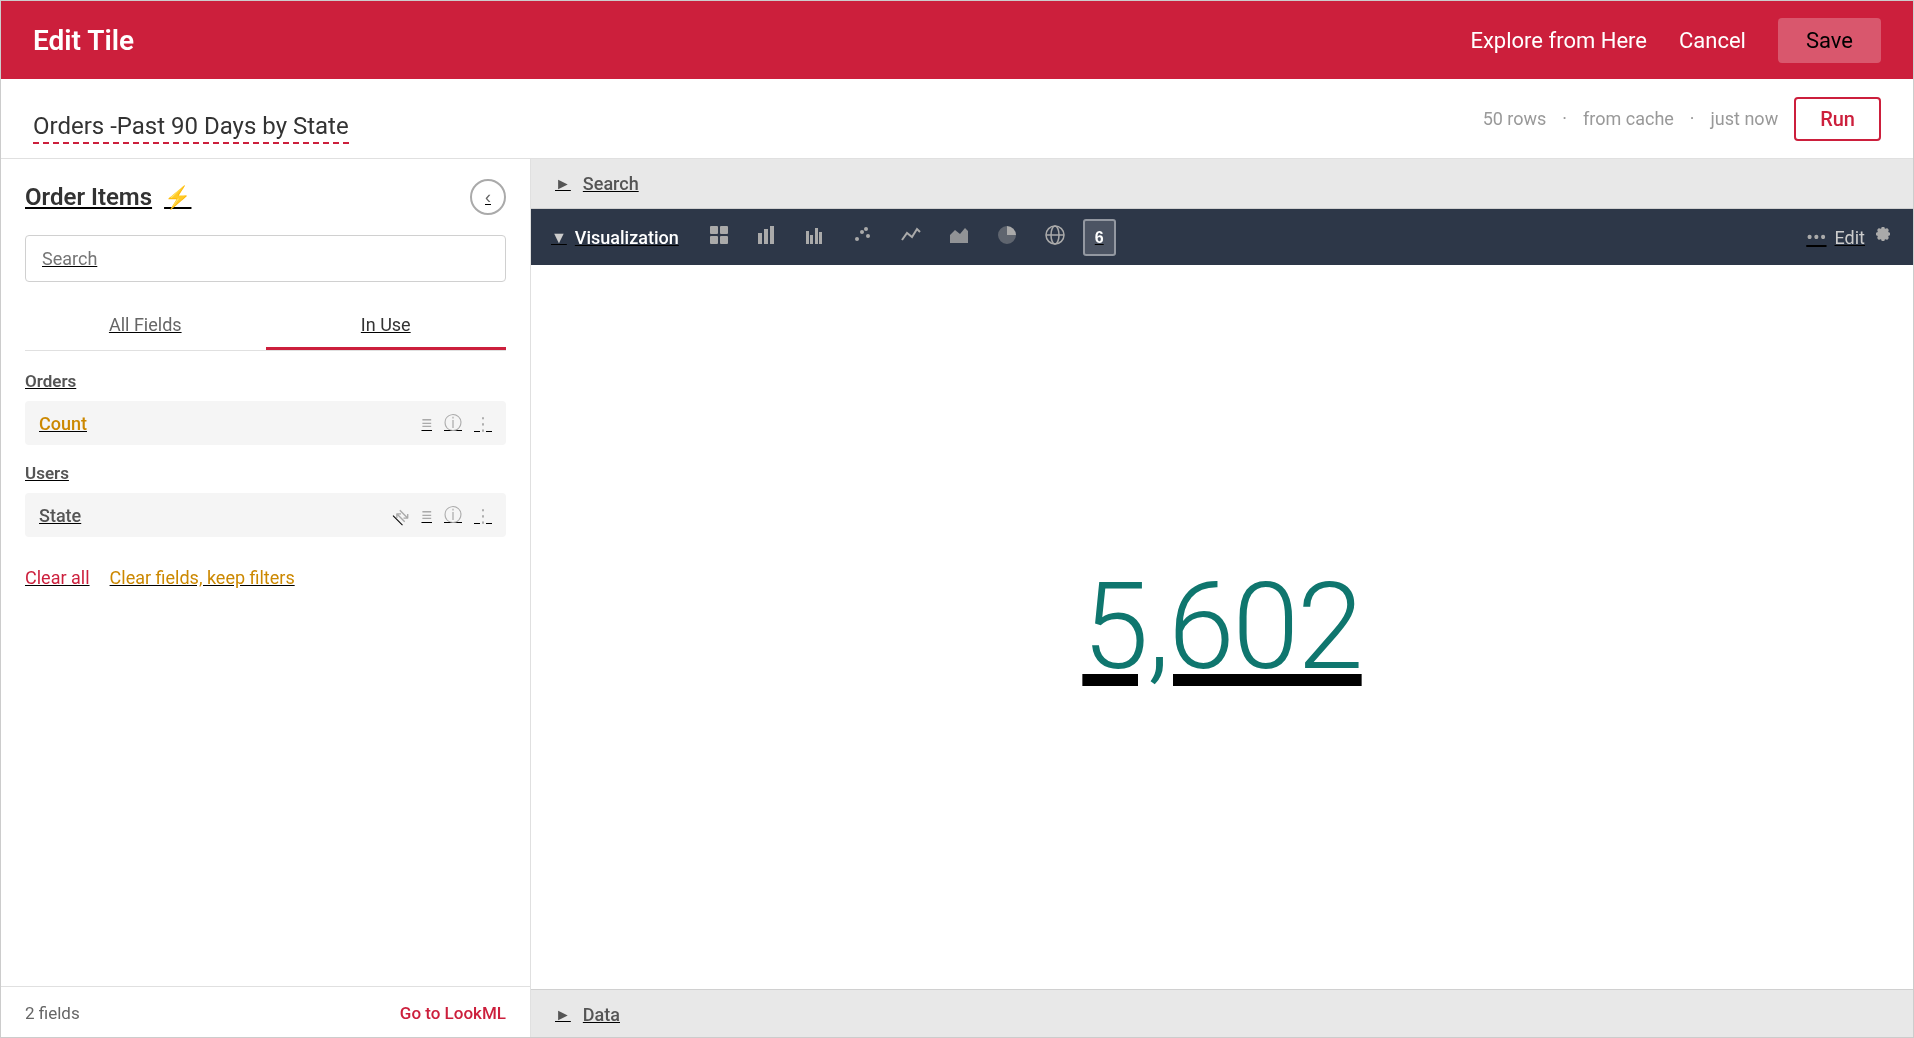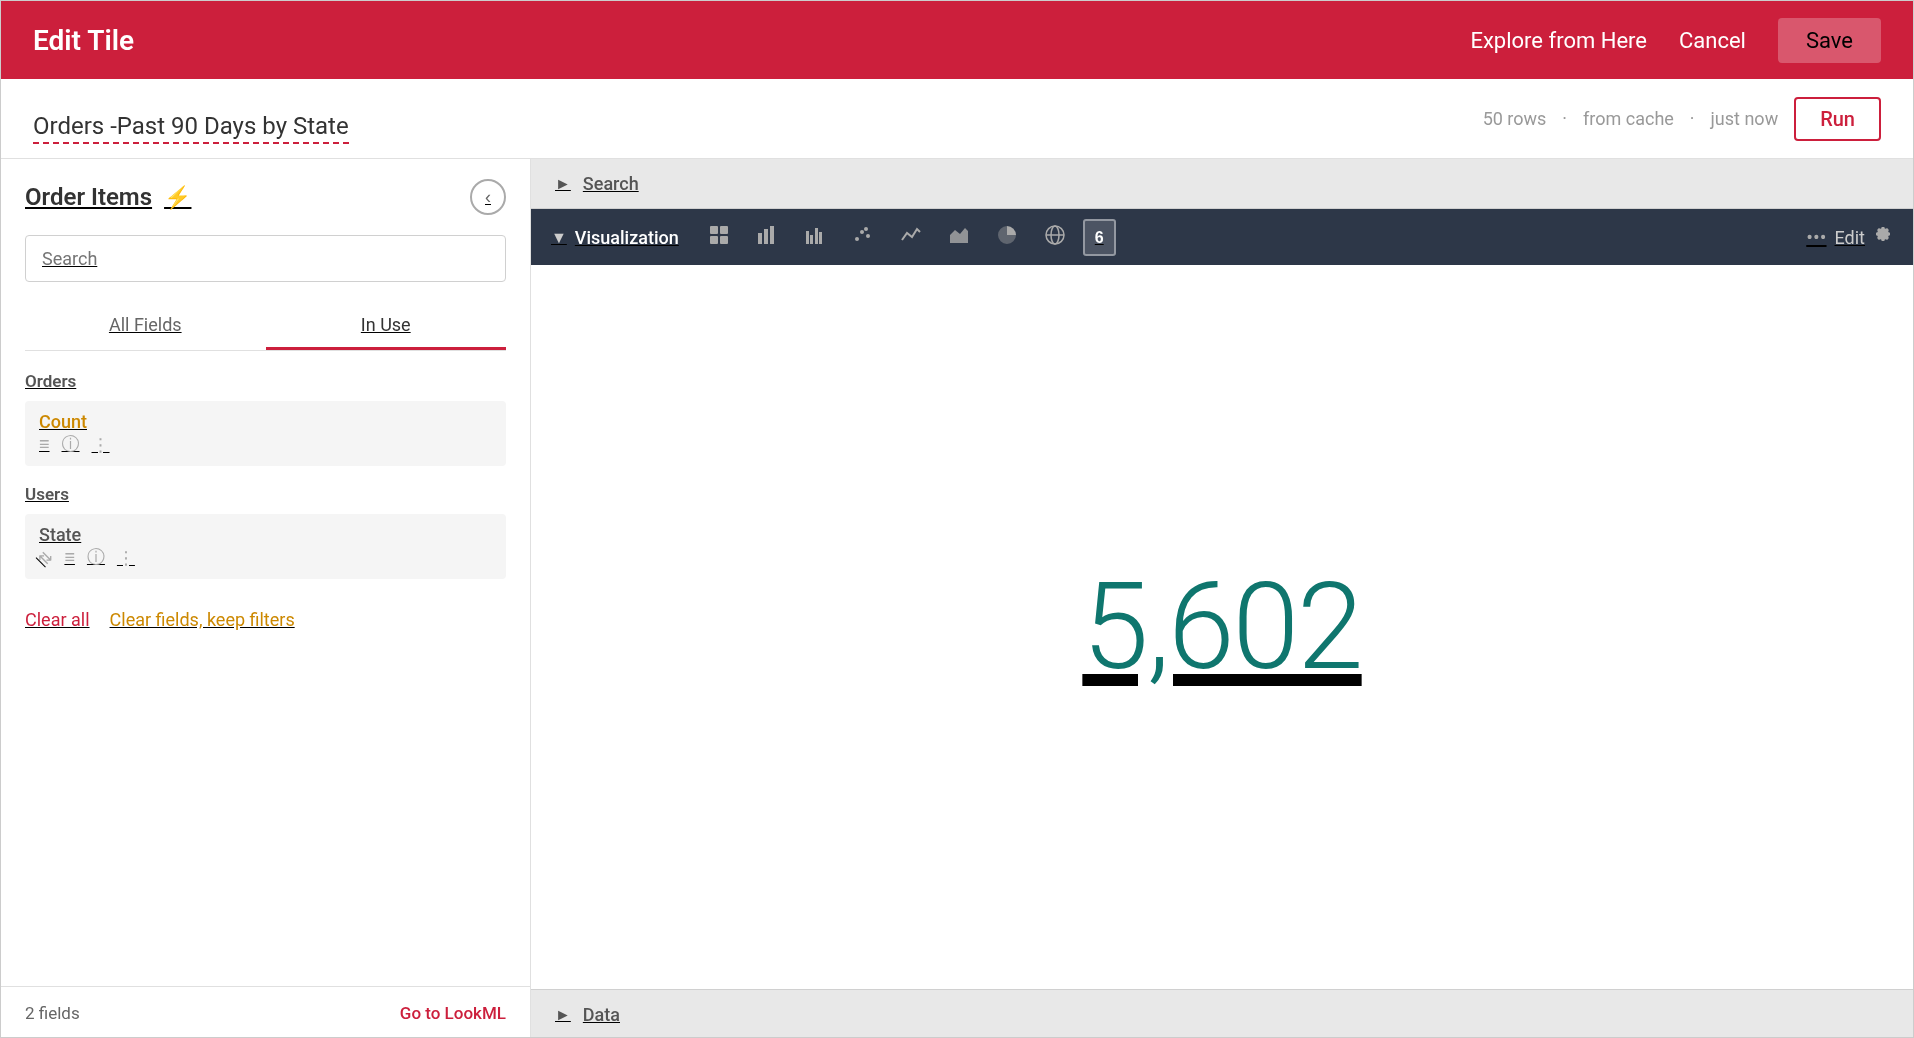--- a/index.html
+++ b/index.html
@@ -167,25 +167,25 @@
 
     
     .field-group-label {
       font-size: 17px;
       font-weight: 600;
       color: #555;
       margin-bottom: 10px;
     }
     .field-item {
       display: flex;
+      align-items: center;
       background: #f5f5f5;
       border-radius: 4px;
       padding: 10px 14px;
       margin-bottom: 14px;
-      flex-direction: column;
     }
     .field-name {
       flex: 1;
       font-size: 18px;
       color: #cc8800;
       font-weight: 500;
     }
     .field-name.dimension {
       color: #555;
     }

